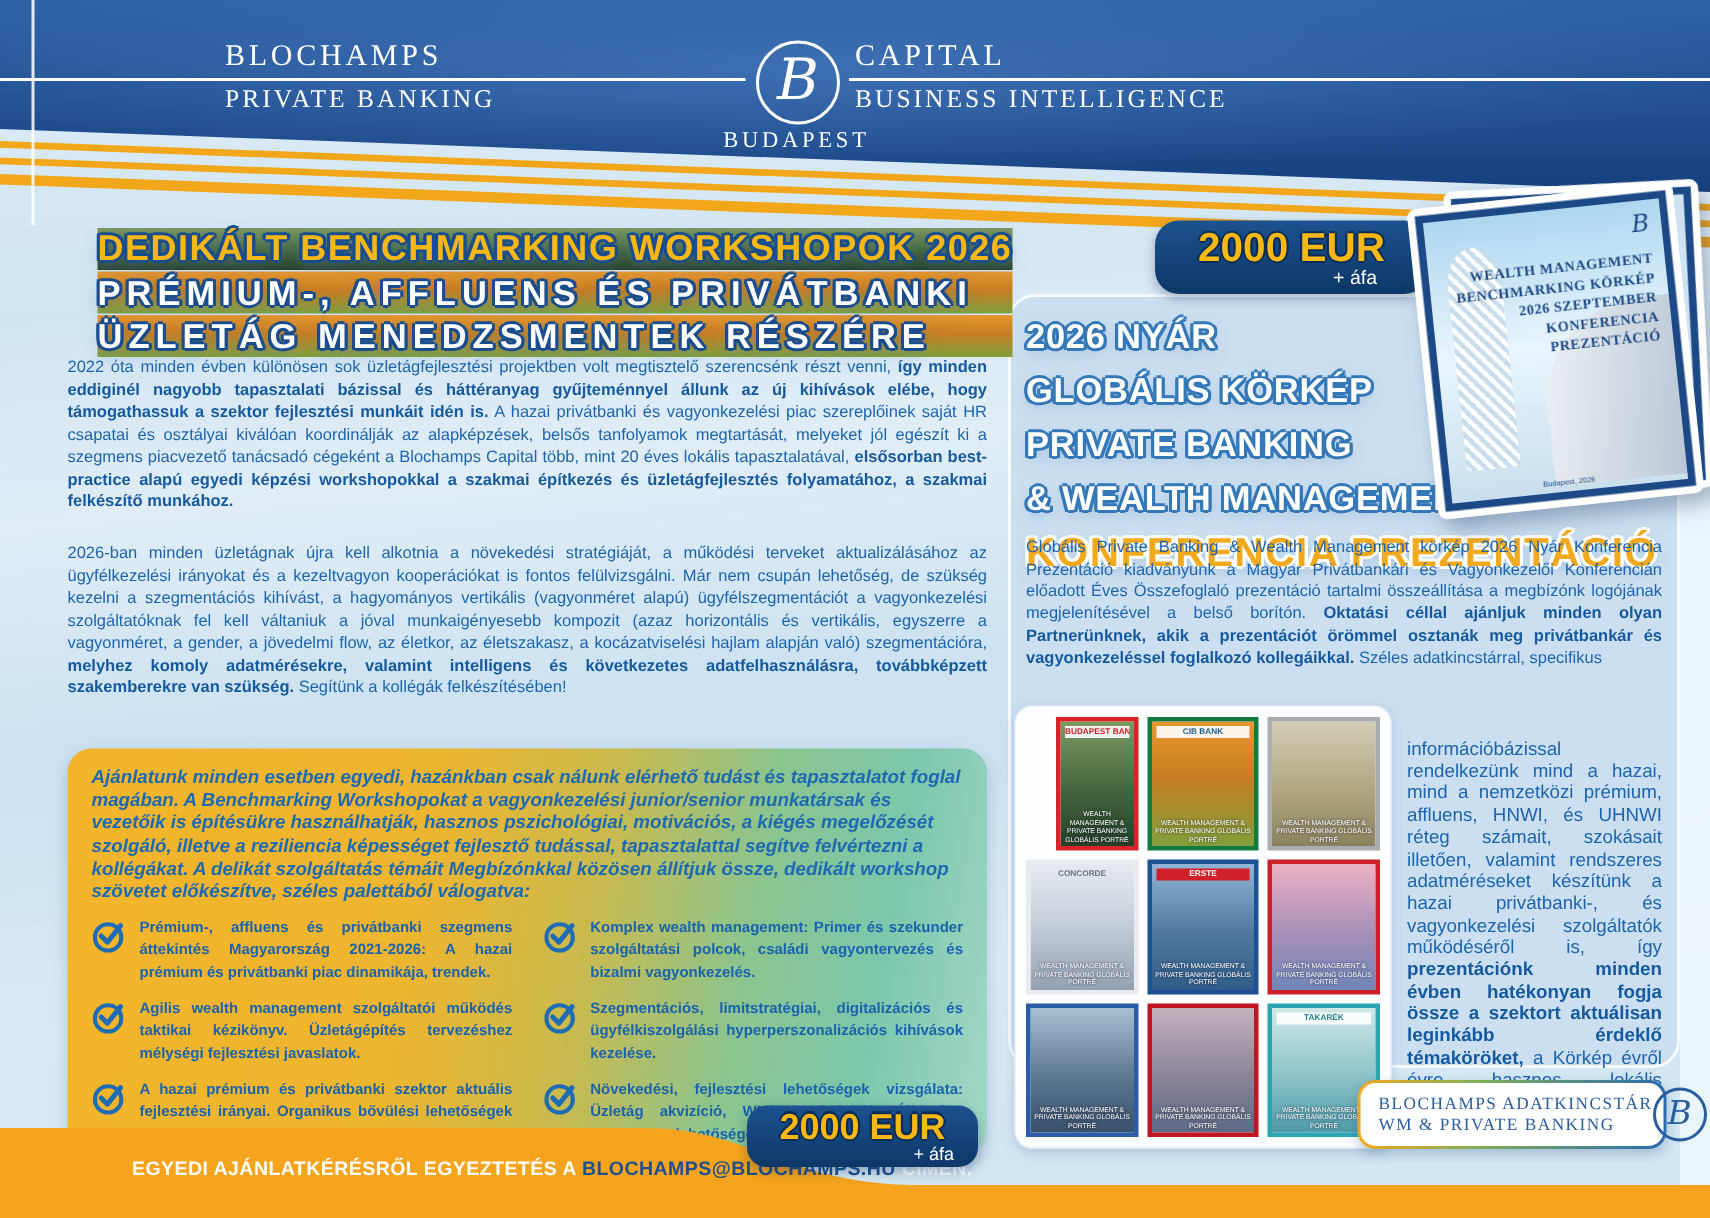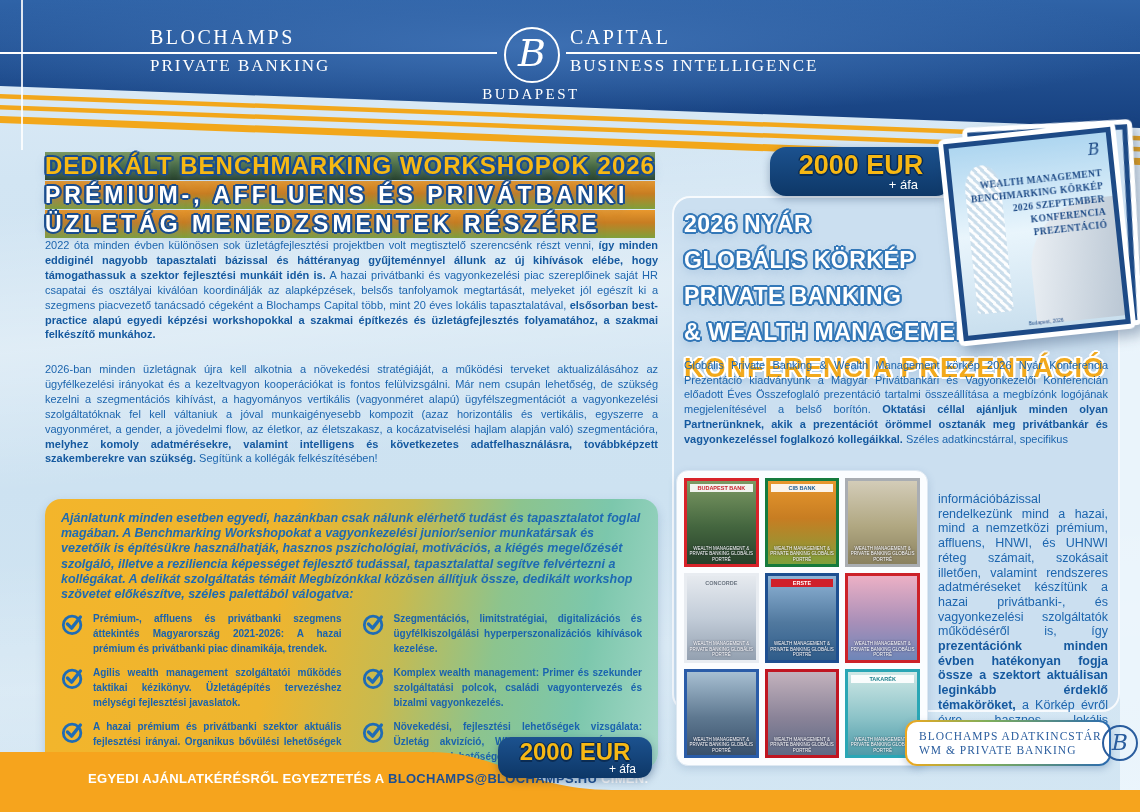--- a/index.html
+++ b/index.html
@@ -36,21 +36,21 @@
   .o-navy{text-shadow:-2px -1px 0 #1a4d8e,2px -1px 0 #1a4d8e,-2px 1px 0 #1a4d8e,2px 1px 0 #1a4d8e,
           0 -2px 0 #1a4d8e,0 2px 0 #1a4d8e,-2px 0 0 #1a4d8e,2px 0 0 #1a4d8e,0 5px 10px rgba(100,140,185,.55);}
   .o-blue{text-shadow:-2px -1px 0 #3478b8,2px -1px 0 #3478b8,-2px 1px 0 #3478b8,2px 1px 0 #3478b8,
           0 -2px 0 #3478b8,0 2px 0 #3478b8,-2px 0 0 #3478b8,2px 0 0 #3478b8,0 4px 9px rgba(120,160,200,.5);}
   .o-white{text-shadow:-2px -1px 0 #fff,2px -1px 0 #fff,-2px 1px 0 #fff,2px 1px 0 #fff,
            0 -2px 0 #fff,0 2px 0 #fff,-2px 0 0 #fff,2px 0 0 #fff,0 4px 8px rgba(120,160,200,.5);}
 
   
   .l-title{position:absolute;left:45px;top:152px;z-index:3;}
   .l-title .t1{font-size:24px;letter-spacing:1px;color:#f7b814;}
-  .l-title .t2{font-size:23px;letter-spacing:4px;color:#fff;margin-top:1px;}
+  .l-title .t2{font-size:23px;letter-spacing:4px;color:#fff;margin-top:1px;margin-left:20px;}
   .para{position:absolute;left:45px;width:613px;z-index:3;margin:0;
         font-size:11px;line-height:14.9px;color:#1c65ae;text-align:justify;}
   .para strong{color:#15599f;}
   .p1{top:238px;} .p2{top:362px;}
 
   .grad-box{position:absolute;left:45px;top:499px;width:613px;height:270px;z-index:3;
             border-radius:16px;padding:12px 16px 8px;box-sizing:border-box;
             background:linear-gradient(100deg,#f3b52b 0%,#eeb52f 38%,#c9ba4e 56%,#8cc48e 72%,#7cc7ac 86%,#a3d7c7 100%);
             box-shadow:0 4px 10px rgba(60,100,150,.25);}
   .box-intro{margin:0 0 9px 0;font-size:12.5px;line-height:15.2px;font-weight:bold;font-style:italic;color:#1d6ab3;}
@@ -110,21 +110,21 @@
   .covers-panel{position:absolute;left:676px;top:470px;width:252px;height:296px;z-index:4;background:#fbfdff;
          border:1px solid #dde8f2;border-radius:12px;padding:7px;box-sizing:border-box;
          box-shadow:0 3px 8px rgba(60,100,150,.2);}
   .covers-grid{display:grid;grid-template-columns:repeat(3,1fr);grid-template-rows:repeat(3,1fr);gap:6px;height:100%;}
   .tile{position:relative;border:3px solid #888;box-sizing:border-box;overflow:hidden;}
   .tile .partner{position:absolute;top:3px;left:3px;right:3px;font-size:5.5px;font-weight:bold;line-height:8px;
          text-align:center;background:rgba(255,255,255,.9);color:#333;white-space:nowrap;overflow:hidden;}
   .tile .partner:empty{display:none;}
   .tile .lbl{position:absolute;bottom:2px;left:1px;right:1px;text-align:center;font-size:4.5px;line-height:5.5px;
          color:#fff;text-shadow:0 0 2px rgba(0,0,30,.8);}
-  .t1{border-color:#d8232a;background:linear-gradient(180deg,#7d9a64 0%,#44663f 55%,#27402b 100%);}
+  .t1{border-color:#d8232a;background:linear-gradient(180deg,#7d9a64 0%,#44663f 55%,#27402b 100%);margin-left:20px;}
   .t1 .partner{color:#c8202a;}
   .t2{border-color:#157a3d;background:linear-gradient(180deg,#e8982e 0%,#c77d22 45%,#7fa03c 100%);}
   .t2 .partner{color:#1d5c8f;}
   .t3{border-color:#a9adb2;background:linear-gradient(180deg,#d3ccb8 0%,#b0a781 55%,#8a815f 100%);}
   .t4{border-color:#e8ecf1;background:linear-gradient(180deg,#e6eaef 0%,#c2ccd8 50%,#93a0b0 100%);}
   .t4 .partner{background:none;color:#6a7480;}
   .t5{border-color:#1d4f91;background:linear-gradient(180deg,#8fb4d6 0%,#51799f 55%,#2f5c8a 100%);}
   .t5 .partner{background:#d0202a;color:#fff;}
   .t6{border-color:#cc2129;background:linear-gradient(180deg,#ecb0c5 0%,#a88fb8 55%,#6e86b8 100%);}
   .t7{border-color:#2a5ca8;background:linear-gradient(180deg,#a7bfd2 0%,#5e7890 55%,#39506b 100%);}
@@ -234,28 +234,28 @@
             </svg>
           <div class="chk-text">Az intelligens technológia hatása a vagyonkezelésre: AI és Big Data szinergiák.</div>
         </div>
       </div>
       <div class="chk-col">
         <div class="chk-item">
           <svg width="24" height="24" viewBox="0 0 26 26">
               <circle cx="12" cy="14" r="9.5" fill="none" stroke="#1f6cb5" stroke-width="3"></circle>
               <path d="M7 13 l4.5 4.5 L21 5.5" stroke="#1f6cb5" stroke-width="3.6" fill="none" stroke-linecap="round" stroke-linejoin="round"></path>
             </svg>
+          <div class="chk-text">Komplex wealth management: Primer és szekunder szolgáltatási polcok, családi vagyontervezés és bizalmi vagyonkezelés.</div>
+        </div>
+        <div class="chk-item">
+          <svg width="24" height="24" viewBox="0 0 26 26">
+              <circle cx="12" cy="14" r="9.5" fill="none" stroke="#1f6cb5" stroke-width="3"></circle>
+              <path d="M7 13 l4.5 4.5 L21 5.5" stroke="#1f6cb5" stroke-width="3.6" fill="none" stroke-linecap="round" stroke-linejoin="round"></path>
+            </svg>
           <div class="chk-text">Szegmentációs, limitstratégiai, digitalizációs és ügyfélkiszolgálási hyperperszonalizációs kihívások kezelése.</div>
-        </div>
-        <div class="chk-item">
-          <svg width="24" height="24" viewBox="0 0 26 26">
-              <circle cx="12" cy="14" r="9.5" fill="none" stroke="#1f6cb5" stroke-width="3"></circle>
-              <path d="M7 13 l4.5 4.5 L21 5.5" stroke="#1f6cb5" stroke-width="3.6" fill="none" stroke-linecap="round" stroke-linejoin="round"></path>
-            </svg>
-          <div class="chk-text">Komplex wealth management: Primer és szekunder szolgáltatási polcok, családi vagyontervezés és bizalmi vagyonkezelés.</div>
         </div>
         <div class="chk-item">
           <svg width="24" height="24" viewBox="0 0 26 26">
               <circle cx="12" cy="14" r="9.5" fill="none" stroke="#1f6cb5" stroke-width="3"></circle>
               <path d="M7 13 l4.5 4.5 L21 5.5" stroke="#1f6cb5" stroke-width="3.6" fill="none" stroke-linecap="round" stroke-linejoin="round"></path>
             </svg>
           <div class="chk-text">Növekedési, fejlesztési lehetőségek vizsgálata: Üzletág akvizíció, WM/RM akvizíció, Állomány akvizíció lehetőségek kutatása, kiértékelése, vertikális körképpel.</div>
         </div>
       </div>
     </div>

